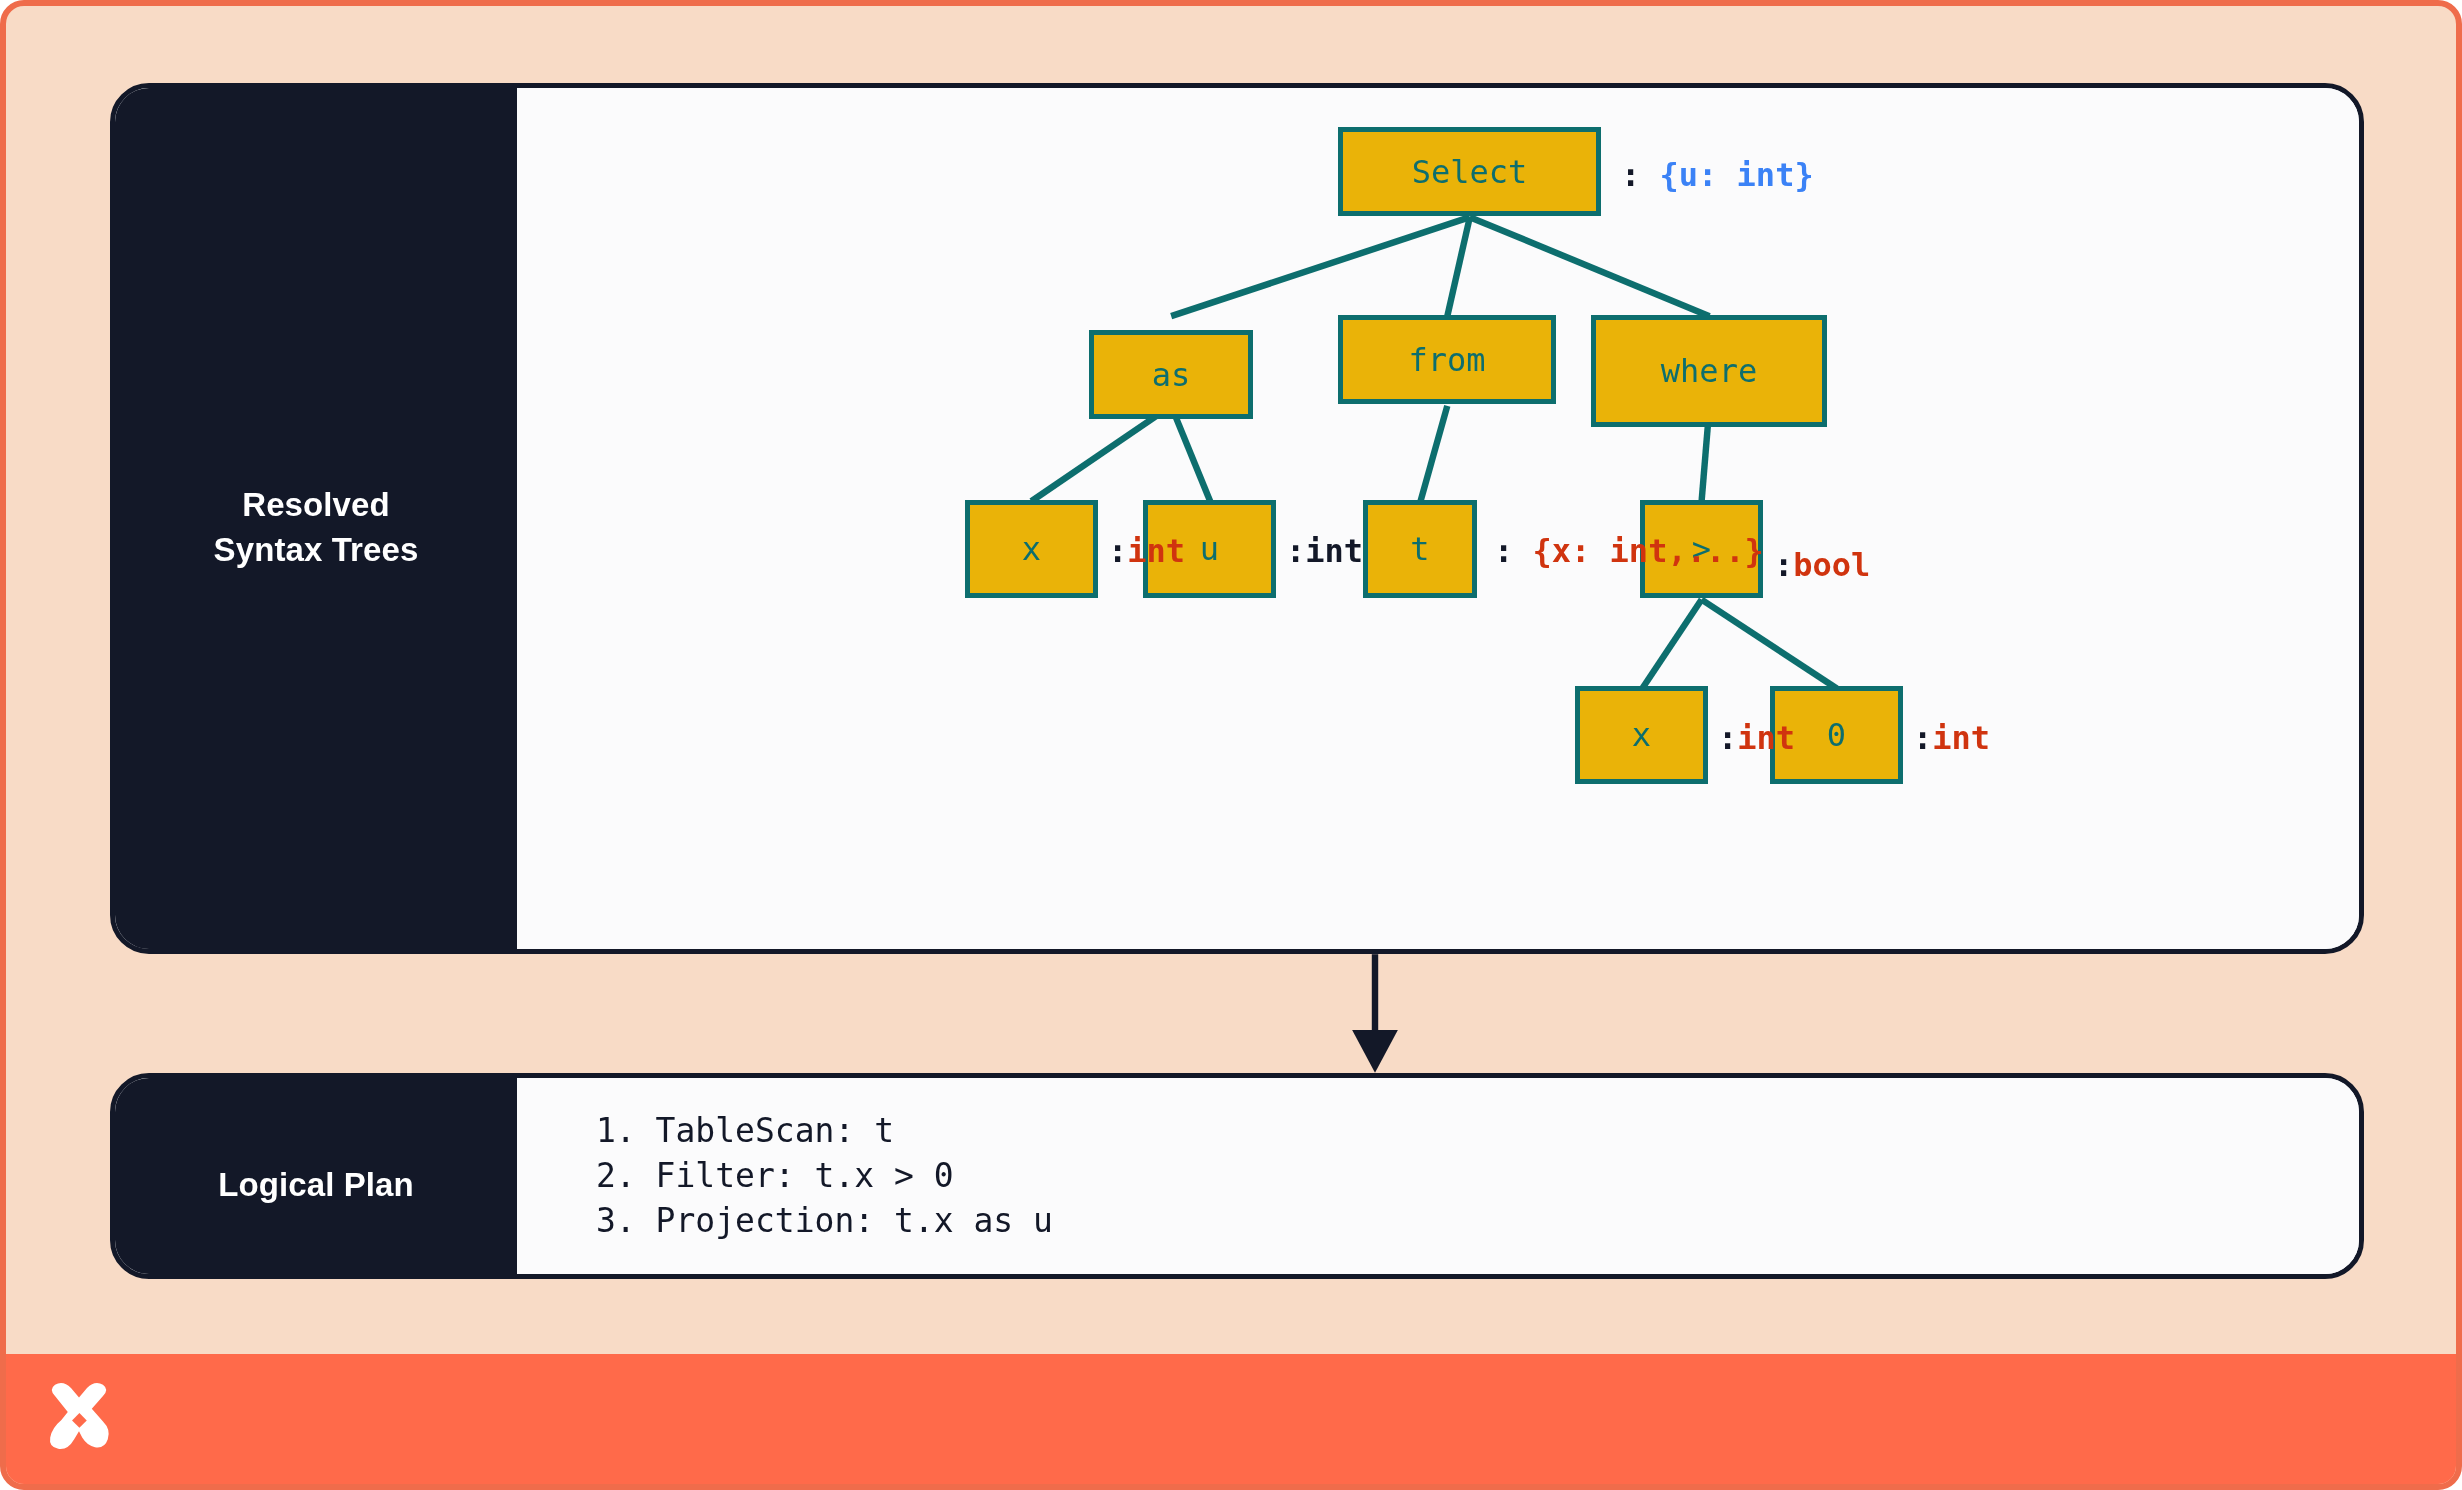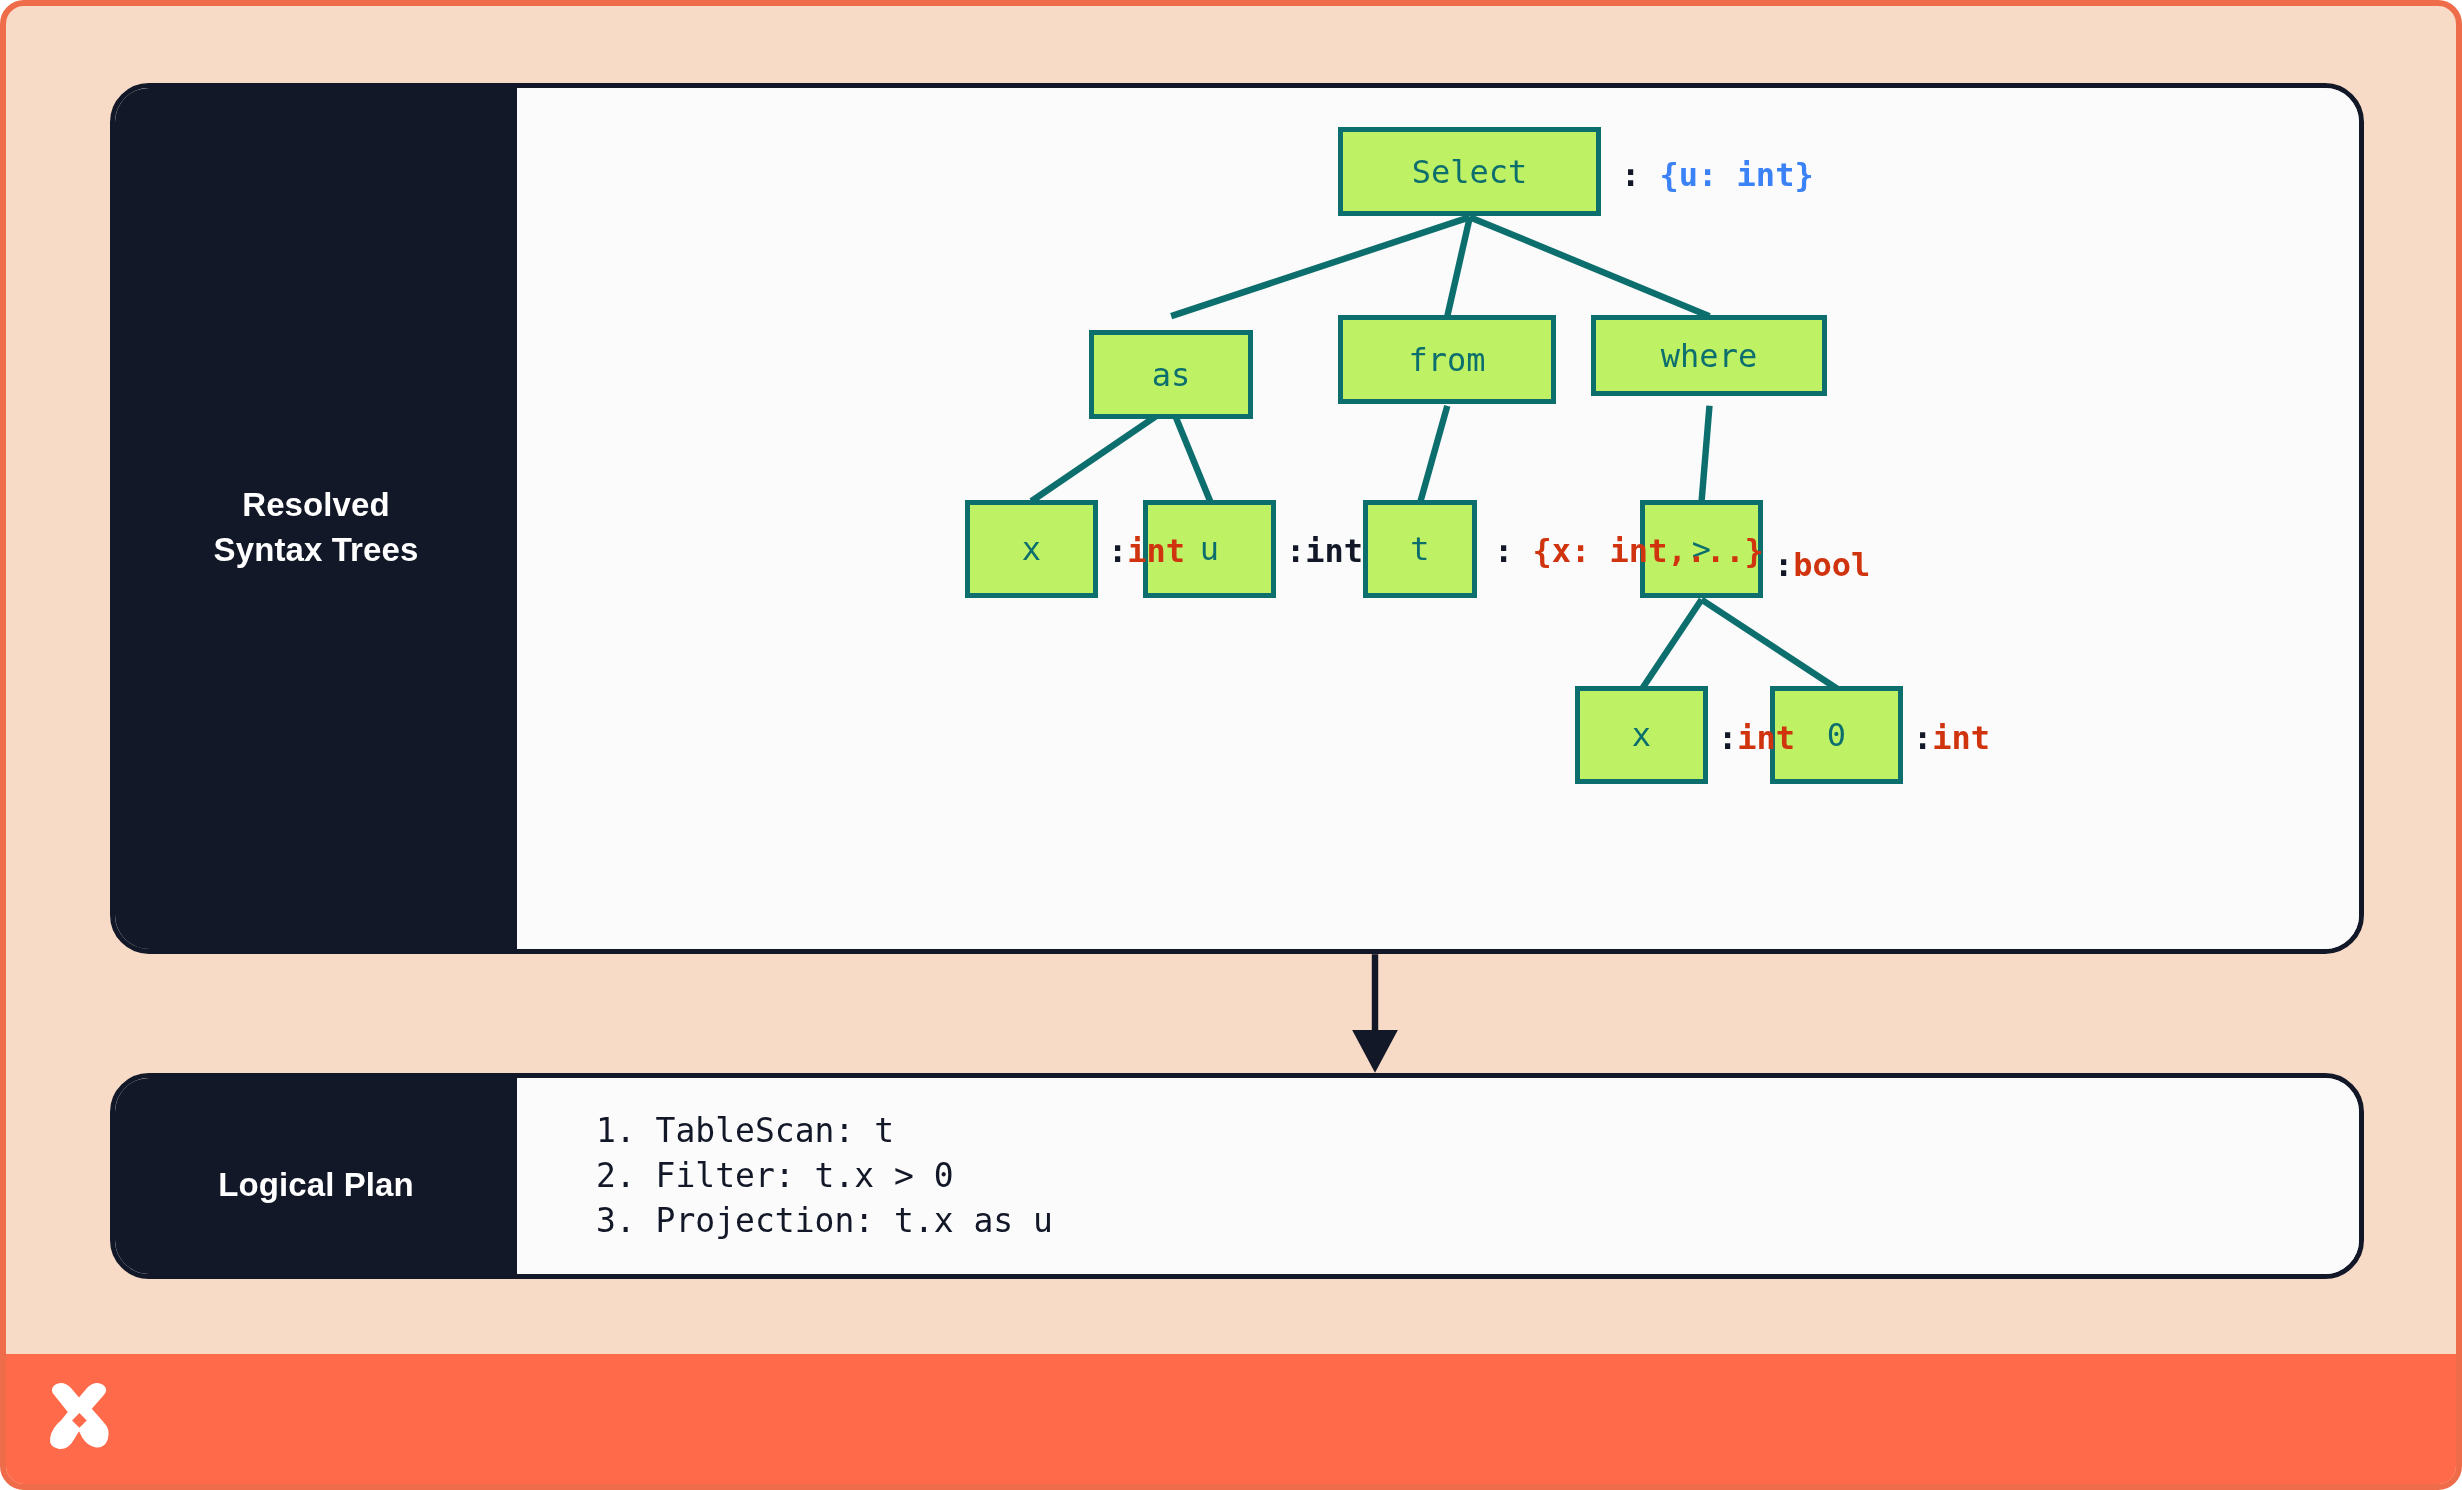--- a/index.html
+++ b/index.html
@@ -90,21 +90,21 @@
     position: absolute;
     left: 0; top: 0;
     width: 100%;
     height: 100%;
   }
 
   .node {
     position: absolute;
     box-sizing: border-box;
     border: 5px solid #0d6e6e;
-    background: #bef264;
+    background: #eab308;
     color: #0d6e6e;
     font-family: "DejaVu Sans Mono", monospace;
     font-size: 32px;
     display: flex;
     align-items: center;
     justify-content: center;
     z-index: 3;
     white-space: nowrap;
   }
 
@@ -212,21 +212,21 @@
               <line x1="1300.5" y1="443" x2="1263" y2="576"></line>
               <line x1="1667" y1="443" x2="1656" y2="576"></line>
               <line x1="1656" y1="713" x2="1573" y2="837"></line>
               <line x1="1656" y1="713" x2="1845" y2="837"></line>
             </g>
         </svg>
         <div id="node-layer">
             <div class="node" style="left: 821px; top: 39px; width: 263px; height: 89px;">Select</div>
             <div class="node" style="left: 572px; top: 242px; width: 164px; height: 89px;">as</div>
             <div class="node" style="left: 821px; top: 227px; width: 218px; height: 89px;">from</div>
-            <div class="node" style="left: 1074px; top: 227px; width: 236px; height: 81px;">where</div>
+            <div class="node" style="left: 1074px; top: 227px; width: 236px; height: 112px;">where</div>
             <div class="node" style="left: 448px; top: 412px; width: 133px; height: 98px;">x</div>
             <div class="node" style="left: 626px; top: 412px; width: 133px; height: 98px;">u</div>
             <div class="node" style="left: 846px; top: 412px; width: 114px; height: 98px;">t</div>
             <div class="node" style="left: 1123px; top: 412px; width: 123px; height: 98px;">&gt;</div>
             <div class="node" style="left: 1058px; top: 598px; width: 133px; height: 98px;">x</div>
             <div class="node" style="left: 1253px; top: 598px; width: 133px; height: 98px;">0</div>
             <div class="annot" style="left: 1104px; top: 71px;"><span class="colon-dark">: </span><span style="color: #3b82f6;">{u: int}</span></div>
             <div class="annot" style="left: 591px; top: 447px;"><span class="colon-dark">:</span><span style="color: rgb(208, 52, 15);">int</span></div>
             <div class="annot" style="left: 769px; top: 447px;"><span class="colon-dark">:</span><span style="color: rgb(19, 24, 40);">int</span></div>
             <div class="annot" style="left: 977px; top: 447px;"><span class="colon-dark">: </span><span style="color: rgb(208, 52, 15);">{x: int,...}</span></div>

